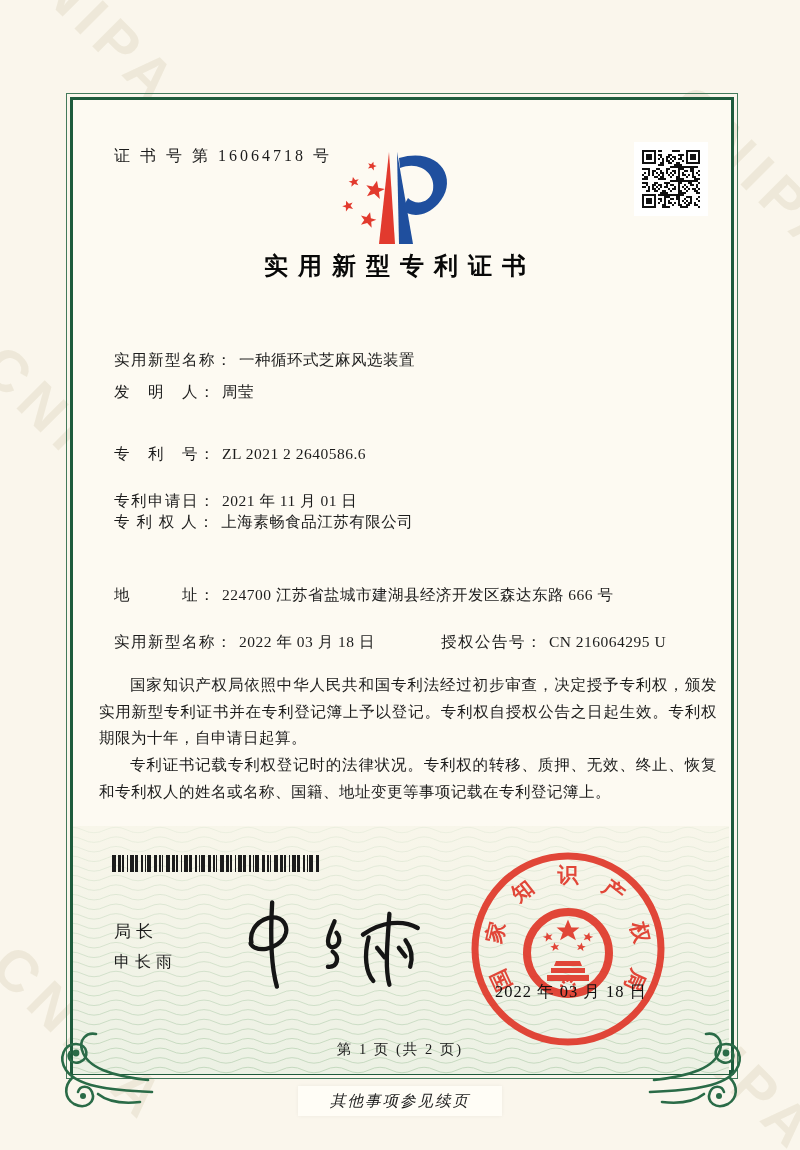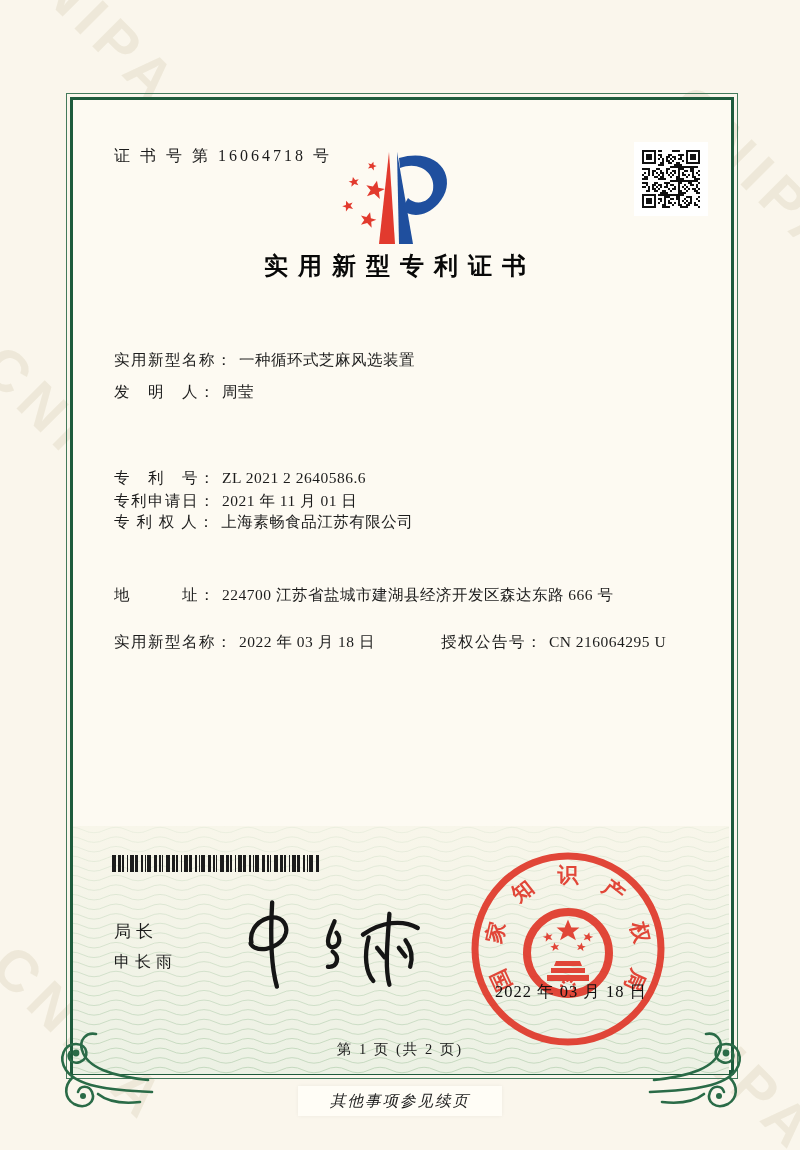--- a/index.html
+++ b/index.html
@@ -444,37 +444,39 @@
 </div>
 
 <div class="title">实用新型专利证书</div>
 
 <div class="field-row" style="top:350px;">
   <span class="field-label">实用新型名称：</span><span class="field-value">一种循环式芝麻风选装置</span>
 </div>
 <div class="field-row" style="top:382px;">
   <span class="field-label">发　明　人：</span><span class="field-value">周莹</span>
 </div>
-<div class="field-row" style="top:468px;">
+<div class="field-row" style="top:444px;">
   <span class="field-label">专　利　号：</span><span class="field-value">ZL 2021 2 2640586.6</span>
 </div>
 <div class="field-row" style="top:491px;">
   <span class="field-label">专利申请日：</span><span class="field-value">2021 年 11 月 01 日</span>
 </div>
 <div class="field-row" style="top:512px;">
   <span class="field-label">专 利 权 人：</span><span class="field-value">上海素畅食品江苏有限公司</span>
 </div>
 <div class="field-row" style="top:585px;">
   <span class="field-label">地　　　址：</span><span class="field-value">224700 江苏省盐城市建湖县经济开发区森达东路 666 号</span>
 </div>
 <div class="field-row" style="top:632px;">
   <span class="field-label">实用新型名称：</span><span class="field-value">2022 年 03 月 18 日</span><span class="field-label grant-no">授权公告号：</span><span class="field-value">CN 216064295 U</span>
 </div>
 
 <div class="body-text">
+  <p>国家知识产权局依照中华人民共和国专利法经过初步审查，决定授予专利权，颁发实用新型专利证书并在专利登记簿上予以登记。专利权自授权公告之日起生效。专利权期限为十年，自申请日起算。</p>
+  <p>专利证书记载专利权登记时的法律状况。专利权的转移、质押、无效、终止、恢复和专利权人的姓名或名称、国籍、地址变更等事项记载在专利登记簿上。</p>
 </div>
 
 <div class="barcode">
   <svg id="barcode-svg" width="210" height="17">
       <rect x="0" y="0" width="4" height="17" fill="#1c1c1c"></rect>
       <rect x="6" y="0" width="3" height="17" fill="#1c1c1c"></rect>
       <rect x="10" y="0" width="2" height="17" fill="#1c1c1c"></rect>
       <rect x="15" y="0" width="1" height="17" fill="#1c1c1c"></rect>
       <rect x="18" y="0" width="4" height="17" fill="#1c1c1c"></rect>
       <rect x="23" y="0" width="3" height="17" fill="#1c1c1c"></rect>

